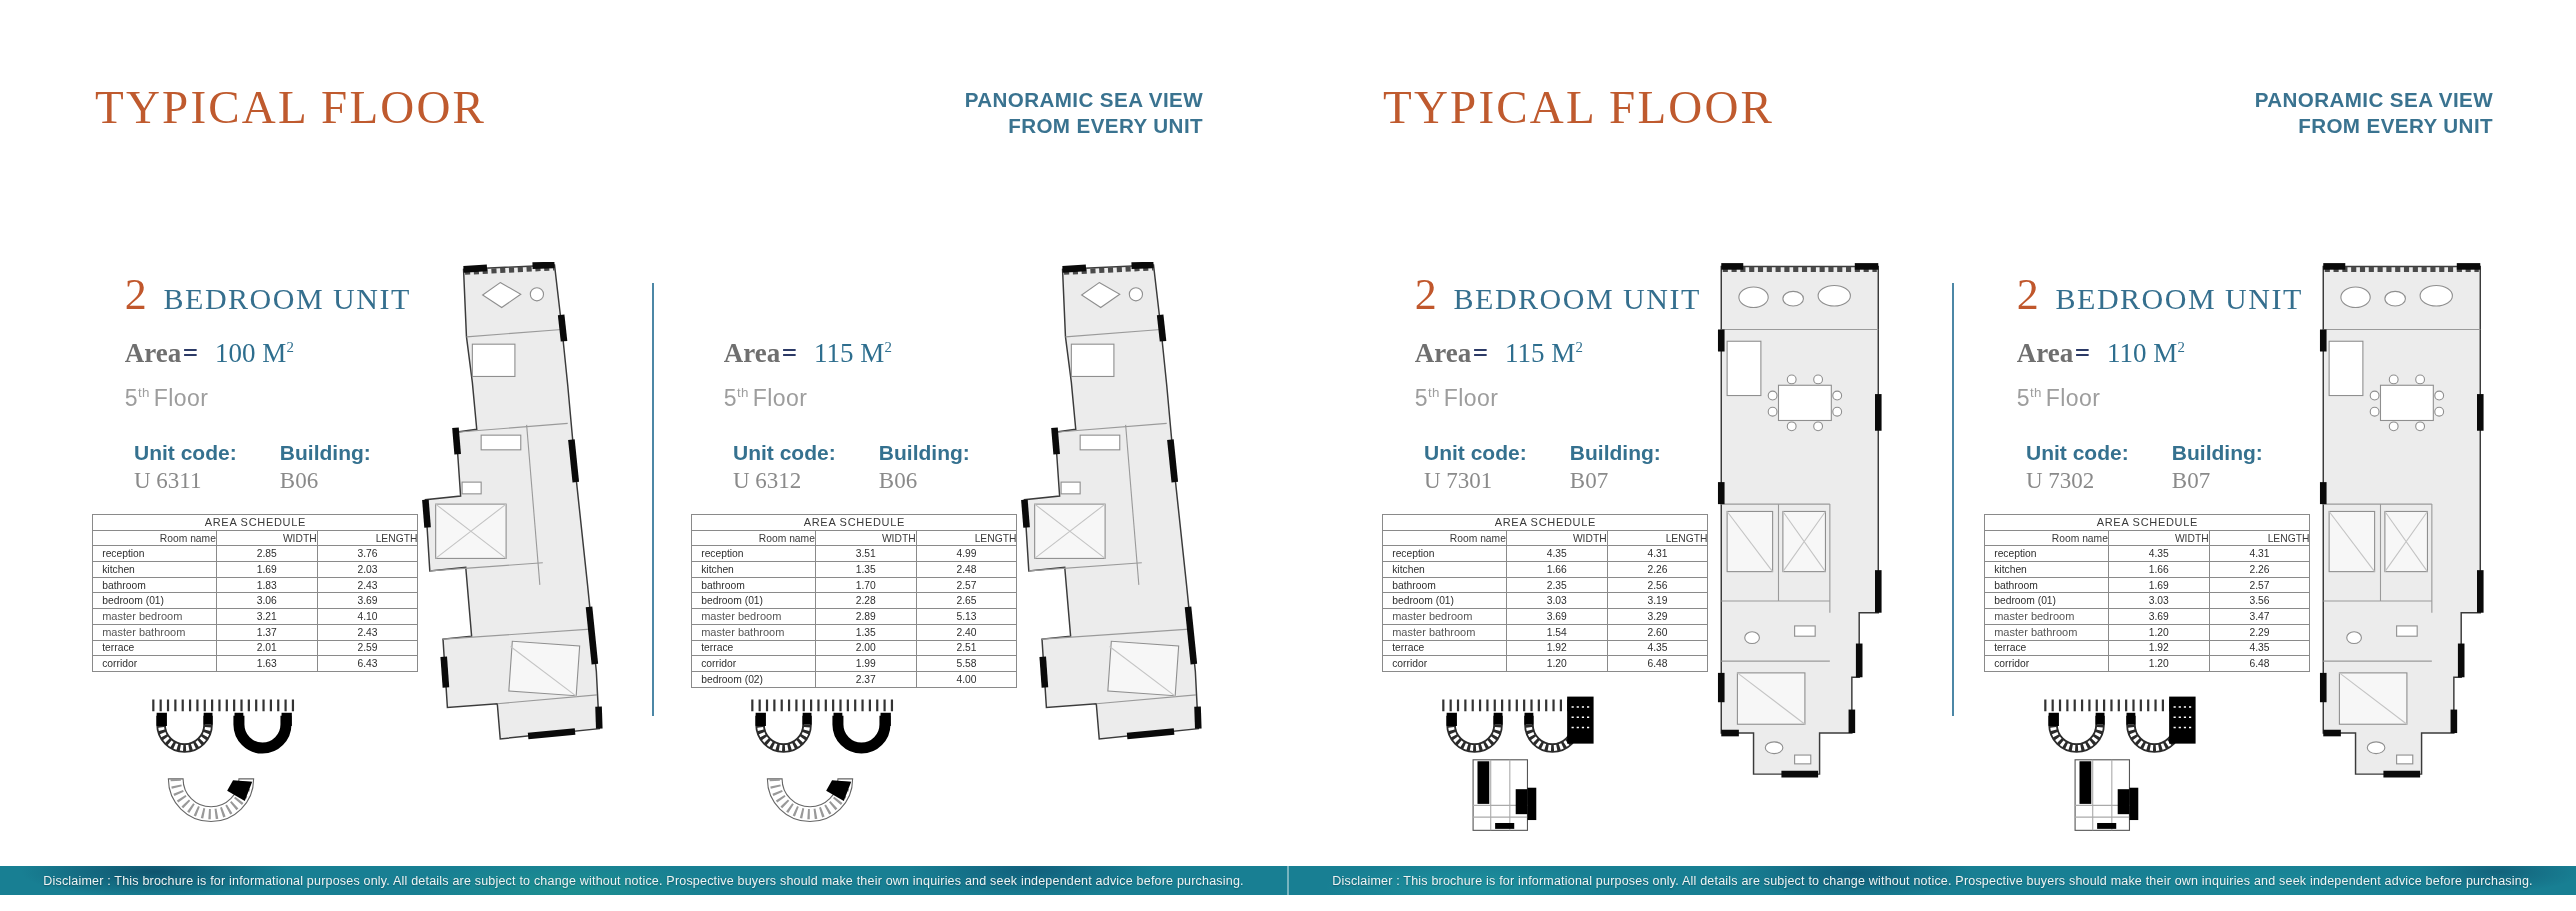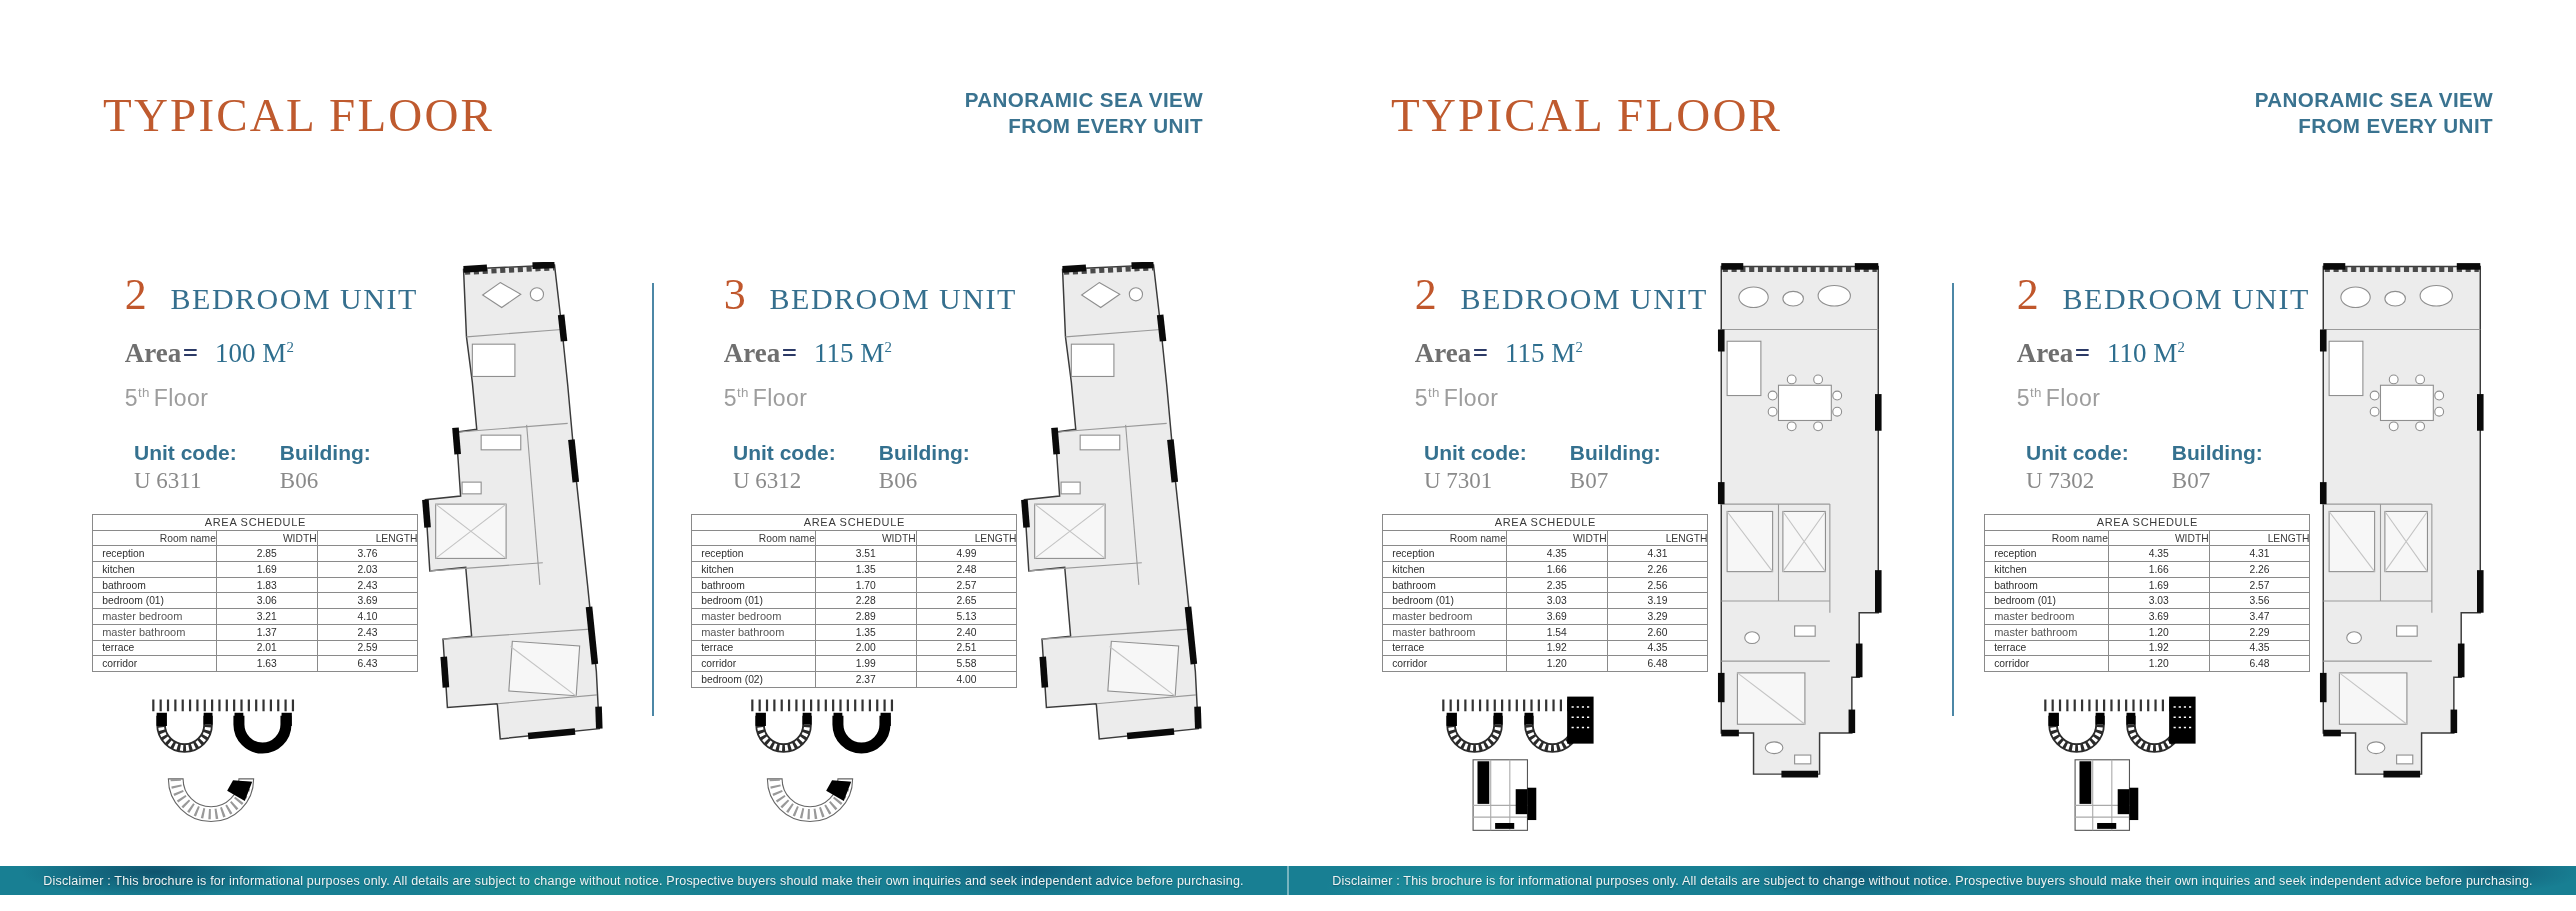--- a/index.html
+++ b/index.html
@@ -1,33 +1,33 @@
 <!DOCTYPE html>
 <html style="font-size:11.7px"><head>
 <meta charset="utf-8">
 <style>
   html,body{margin:0;padding:0;background:#fff;}
   body{font-family:"Liberation Sans",sans-serif;}
   #canvas{position:relative;width:2576px;height:911px;background:#ffffff;overflow:hidden;}
 
   
-  .page-title{position:absolute;top:72px;margin:16px;font-family:"Liberation Serif",serif;
+  .page-title{position:absolute;top:72px;margin:8px;font-family:"Liberation Serif",serif;
     font-weight:400;font-size:47px;letter-spacing:2.2px;color:#bf5a2e;white-space:nowrap;}
   .pt1{left:87px}.pt2{left:1375px}
   .tagline{position:absolute;top:87px;width:316px;text-align:right;
     font-weight:700;font-size:20.6px;line-height:1.28;letter-spacing:0.4px;color:#3a7390;}
   .tg1{left:887px}.tg2{left:2177px}
 
   
   .unit{position:absolute;top:266px;width:514px;height:587px;}
   .u1{left:110px}.u2{left:709px}.u3{left:1400px}.u4{left:2002px}
 
   .unit-type{position:absolute;top:2.9px;left:14.7px;margin:0;white-space:nowrap;font-weight:400;}
   .bed-num{font-family:"Liberation Serif",serif;font-size:44px;color:#c0572c;}
-  .bed-label{font-family:"Liberation Serif",serif;font-size:30px;color:#356f8e;letter-spacing:1.5px;margin-left:19px;}
+  .bed-label{font-family:"Liberation Serif",serif;font-size:30px;color:#356f8e;letter-spacing:1.5px;margin-left:12px;}
 
   .area-row{position:absolute;top:72px;left:14.7px;margin:0;white-space:nowrap;font-family:"Liberation Serif",serif;font-size:27px;}
   .area-label{color:#6f6f6f;font-weight:700;}
   .area-eq{color:#2c3a66;font-weight:700;margin-left:1.5px;}
   .area-value{color:#2e6e8e;margin-left:10.3px;}
   .area-value sup{font-size:55%;}
 
   .floor-row{position:absolute;top:119px;left:14.7px;margin:0;font-size:23px;color:#9d9d9d;letter-spacing:0.4px;}
   .floor-row sup{font-size:58%;}
   .floor-word{margin-left:4px;}
@@ -302,24 +302,20 @@
     <div class="floorplan">
         <svg viewBox="0 0 252 706">
           <use href="#plan-a"></use>
         </svg>
       </div>
   </section>
 
   <div class="panel-divider pd1"></div>
 
   <section class="unit u2">
-    <h2 class="unit-type">
-      <span class="bed-num">3</span>
-      <span class="bed-label">BEDROOM UNIT</span>
-    </h2>
     <p class="area-row">
       <span class="area-label">Area</span><span class="area-eq">=</span>
       <span class="area-value"><span>115 M</span><sup>2</sup></span>
     </p>
     <p class="floor-row">
       <span>5</span><sup>th</sup><span class="floor-word">Floor</span>
     </p>
     <div class="code-row">
       <div class="code-col">
         <div class="code-label">Unit code:</div>

